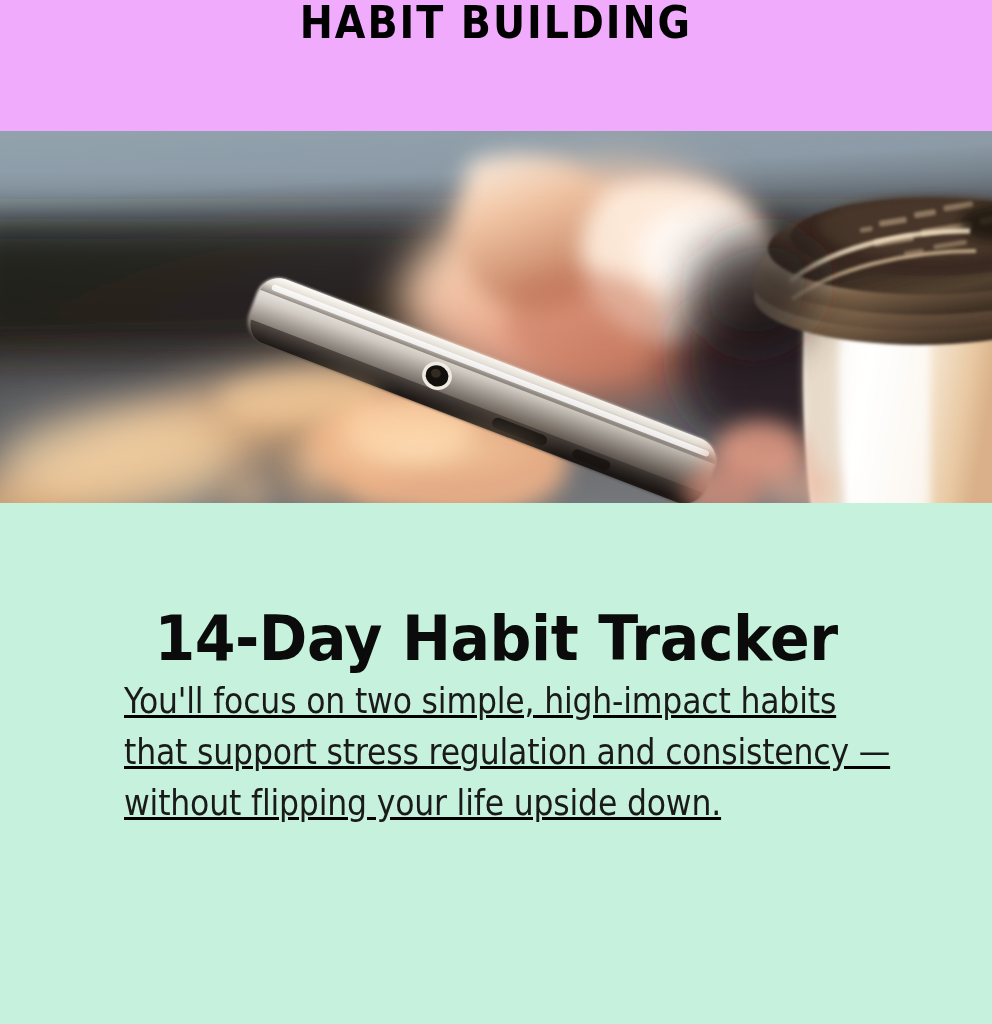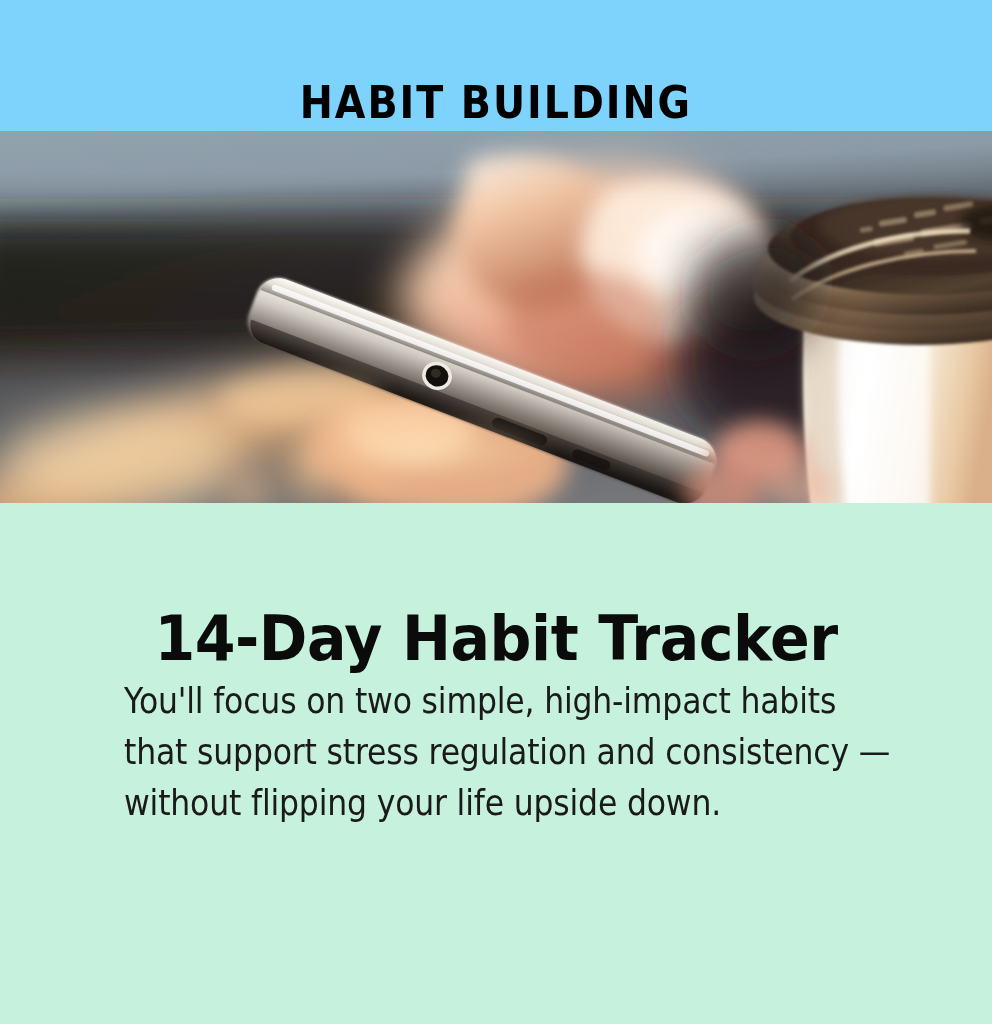--- a/index.html
+++ b/index.html
@@ -21,23 +21,23 @@
     background: #c6f1dc;
   }
 
   
   .kicker-band {
     position: absolute;
     top: 0;
     left: 0;
     width: 992px;
     height: 131px;
-    background: #7dd3fc;
+    background: #f0abfc;
     display: flex;
-    align-items: flex-end;
+    align-items: flex-start;
     justify-content: center;
     box-sizing: border-box;
     padding-bottom: 6px;
   }
   .kicker-text {
     font-family: "DejaVu Sans", "Liberation Sans", sans-serif;
     font-weight: 700;
     font-size: 45px;
     line-height: 1;
     letter-spacing: 2.2px;
@@ -91,20 +91,21 @@
     transform: scaleX(0.93);
     transform-origin: center center;
     white-space: nowrap;
   }
 
   .lede {
     position: absolute;
     top: 173px;
     left: 124px;
     width: 800px;
+    text-decoration: underline;
   }
   .lede-line {
     font-family: "DejaVu Sans", "Liberation Sans", sans-serif;
     font-weight: 400;
     font-size: 35px;
     line-height: 51px;
     color: #1a1a1a;
     letter-spacing: -0.2px;
     transform: scaleX(0.90);
     transform-origin: left center;

